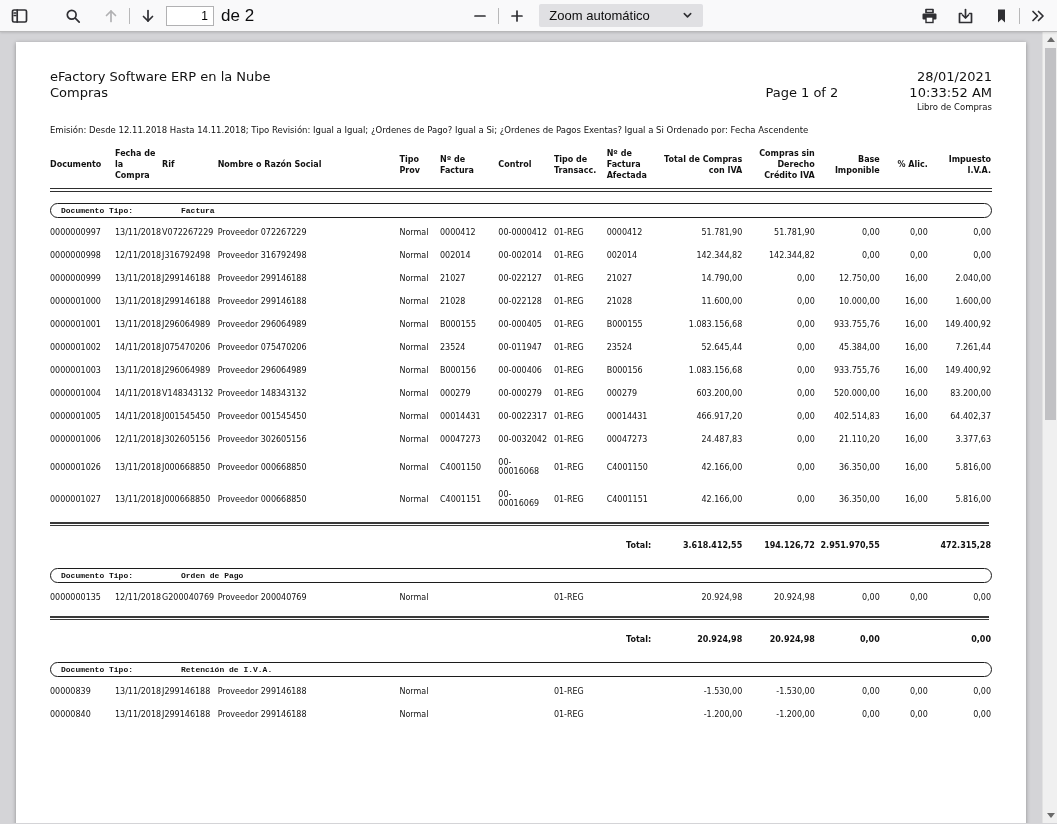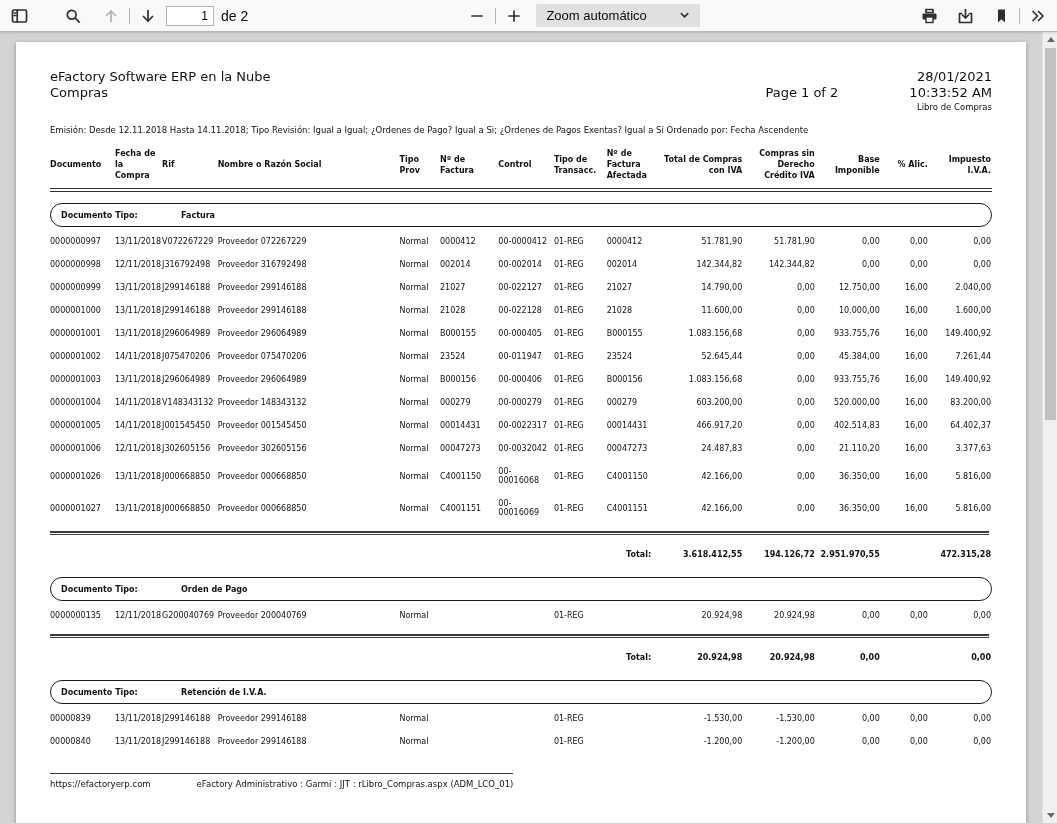--- a/index.html
+++ b/index.html
@@ -14,21 +14,21 @@
   .tb-btn { width:28px; height:26px; border:none; background:transparent; display:flex;
             align-items:center; justify-content:center; border-radius:2px; cursor:pointer; }
   .tb-btn svg { display:block; }
   .icon-stroke { stroke:#2f2f33; fill:none; stroke-width:1.7; stroke-linecap:round; stroke-linejoin:round; }
   .icon-stroke.disabled { stroke:#b1b1b3; }
   .icon-fill { fill:#2f2f33; }
   .tb-sep { width:1px; height:16px; background:#b8b8b9; margin:0 4px; }
   .page-input { width:48px; height:20px; margin-left:4px; border:1px solid #b1b1b3;
                 background:#fff; font-size:12px; text-align:right; padding-right:5px;
                 font-family:"Liberation Sans", sans-serif; }
-  .page-count { font-size:14px; margin-left:7px; white-space:nowrap; }
+  .page-count { font-size:17px; margin-left:7px; white-space:nowrap; }
   .zoom-select { height:23px; margin-left:8px; background:#e0e0e3; border-radius:2px;
                  display:flex; align-items:center; gap:32px; padding:0 10px; font-size:13px;
                  cursor:pointer; }
   .spacer { flex:1; }
 
   
   .viewport { position:relative; height:791px; background:#d4d4d7; overflow:hidden; }
   .pdf-page { position:absolute; left:16px; top:10px; width:1010px; height:1540px;
               background:#fff; box-shadow:0 1px 4px rgba(0,0,0,.35);
               padding:27px 34px; font-family:"DejaVu Sans", sans-serif; color:#111; }
@@ -51,22 +51,22 @@
   .rpt-head-right .row2 { display:flex; gap:71px; justify-content:flex-end; }
   .rpt-title { text-align:right; font-size:8.5px; margin-top:1px; }
   .rpt-criteria { margin-top:9px; font-size:8.5px; line-height:18px; text-align:justify; }
 
   table.rpt { width:100%; border-collapse:collapse; table-layout:fixed; margin-top:7px;
               font-size:8px; }
   table.rpt th { font-weight:bold; text-align:left; vertical-align:middle;
                  padding:2px 3px 7px 0; line-height:11px; border-bottom:4px double #2e2e2e; }
   table.rpt th.num, table.rpt td.num { text-align:right; padding-right:1px; }
   table.rpt td { padding:7px 3px 7px 0; vertical-align:middle; }
-  .group-box { border:1.5px solid #1c1c1c; border-radius:12px; height:24px;
-               display:flex; align-items:center; padding:0 10px; margin:11px 0 3px 0; }
+  .group-box { border:1.5px solid #1c1c1c; border-radius:12px; height:15px;
+               display:flex; align-items:center; padding:0 10px; margin:11px 0 3px 0;font-family:Liberation Mono, monospace; }
   .g-lbl { font-weight:bold; width:120px; }
   .g-val { font-weight:bold; }
   td.rule-cell { padding:0; }
   .rule-heavy { height:4px; border-top:2px solid #3a3a3a; border-bottom:1px solid #3a3a3a; }
   tr.total-row td { font-weight:bold; padding:8px 3px 7px 0; }
   tr.total-row td.tlabel { text-align:right; padding-right:12px; }
 
   .rpt-footer { margin-top:20px; width:max-content; border-top:1px solid #3a3a3a;
                 padding-top:5px; display:flex; gap:46px; font-size:8.5px; }
 </style>
@@ -508,24 +508,20 @@
             <td></td>
             <td class="num">-1.200,00</td>
             <td class="num">-1.200,00</td>
             <td class="num">0,00</td>
             <td class="num">0,00</td>
             <td class="num">0,00</td>
           </tr>
         </tbody>
     </table>
 
-    <div class="rpt-footer">
-      <span>https://efactoryerp.com</span>
-      <span>eFactory Administrativo  :  Garmi  :  JJT  :  rLibro_Compras.aspx (ADM_LCO_01)</span>
-    </div>
   </div>
 
   <div class="scrollbar">
     <div class="sb-arrow up">
         <div class="tri-up"></div>
       </div>
     <div class="sb-thumb"></div>
     <div class="sb-arrow down">
         <div class="tri-down"></div>
       </div>

